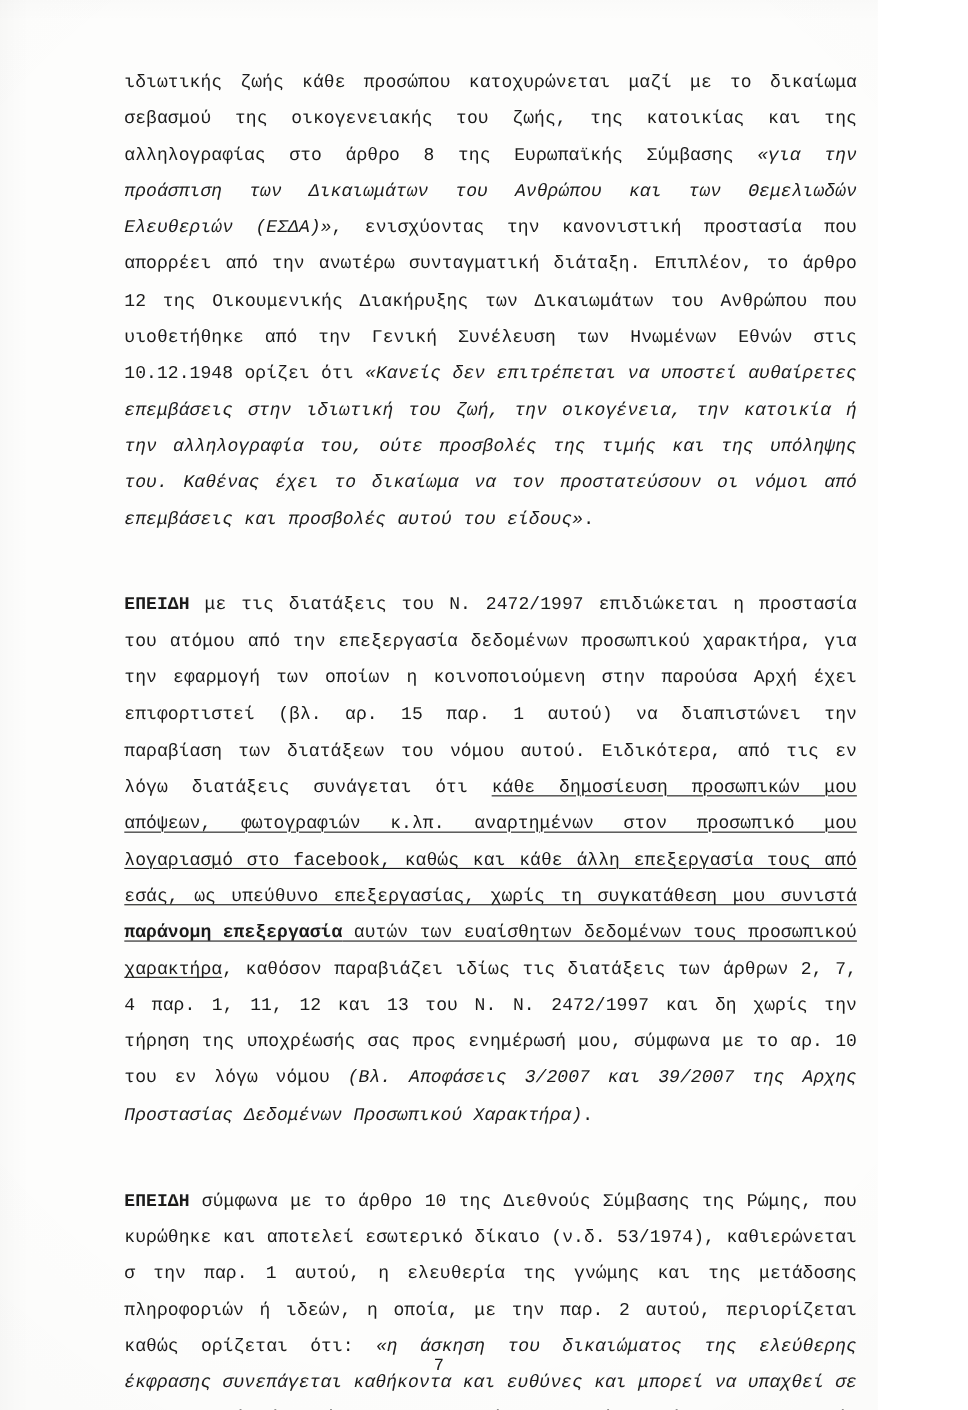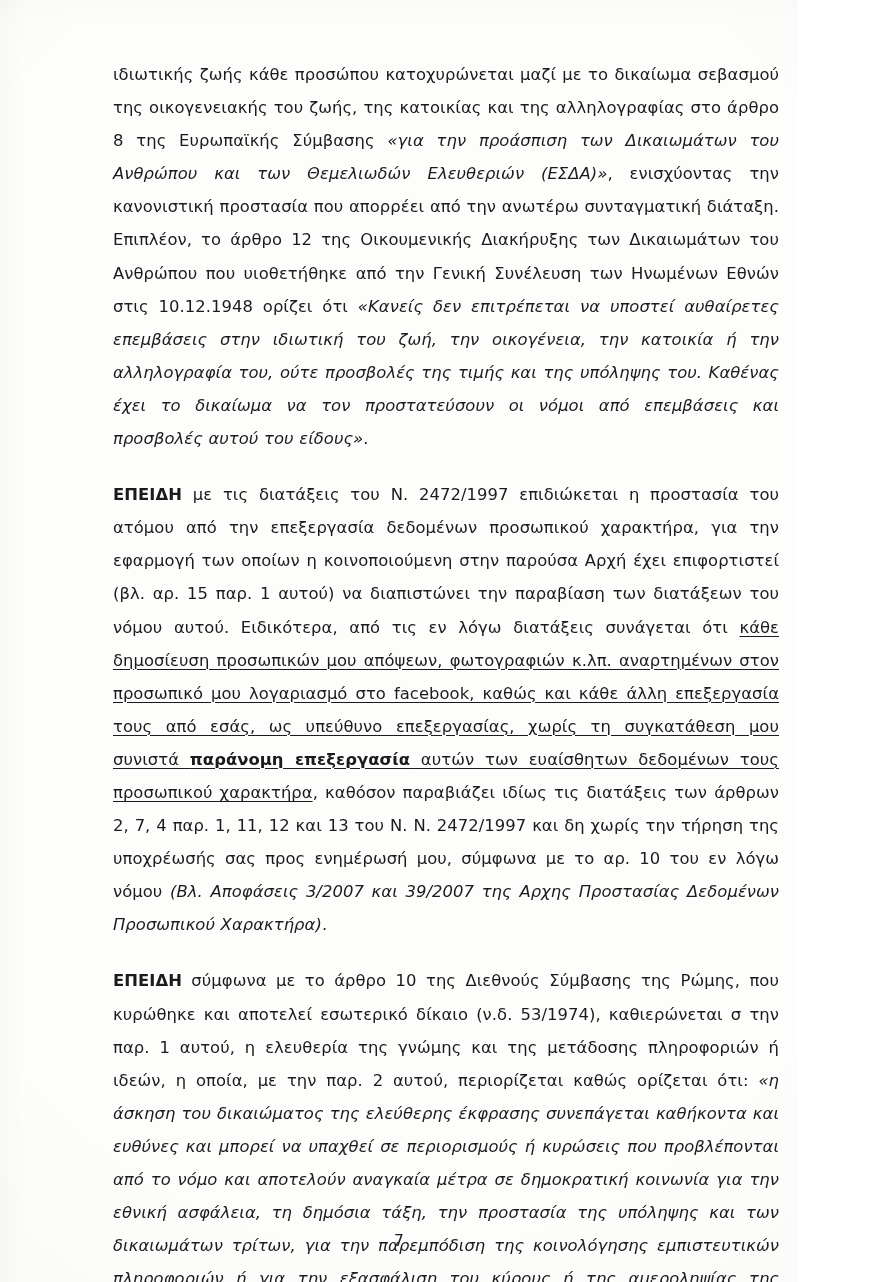--- a/index.html
+++ b/index.html
@@ -9,20 +9,21 @@
   }
   body {
     font-family: "DejaVu Sans", sans-serif;
   }
   .page {
     position: relative;
     width: 798px;
     height: 1282px;
     background: #fdfdfc;
     overflow: hidden;
+    font-family: Liberation Mono, monospace;
   }
   
   .scan-tint {
     position: absolute;
     inset: 0;
     pointer-events: none;
     background:
       radial-gradient(ellipse 120% 90% at 50% 45%, rgba(255,255,255,0) 55%, rgba(0,0,0,0.022) 100%),
       linear-gradient(90deg, rgba(0,0,0,0.018) 0px, rgba(0,0,0,0) 26px),
       linear-gradient(180deg, rgba(0,0,0,0.012) 0px, rgba(0,0,0,0) 20px);
@@ -37,21 +38,21 @@
     margin: 0;
     text-align: justify;
     text-justify: inter-word;
     font-size: 16.4px;
     line-height: 33.1px;
     color: #1b1b1b;
     letter-spacing: 0.05px;
     word-spacing: 0.4px;
   }
   p.para + p.para {
-    margin-top: 23px;
+    margin-top: 45px;
   }
   .it { font-style: italic; }
   .bd { font-weight: bold; }
   .ul {
     text-decoration: underline;
     text-decoration-thickness: 1px;
     text-underline-offset: 3px;
   }
   .pageno {
     position: absolute;

